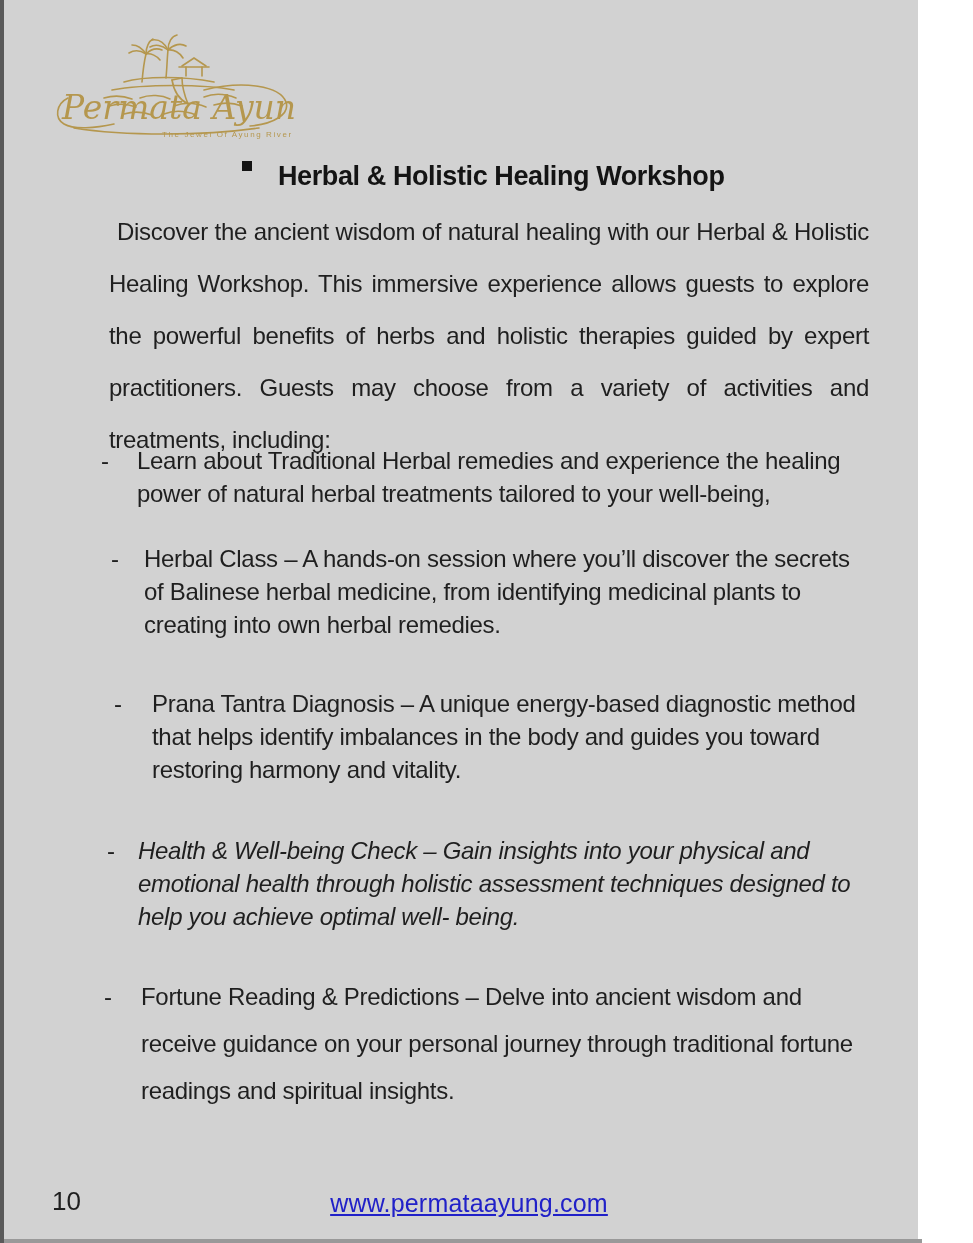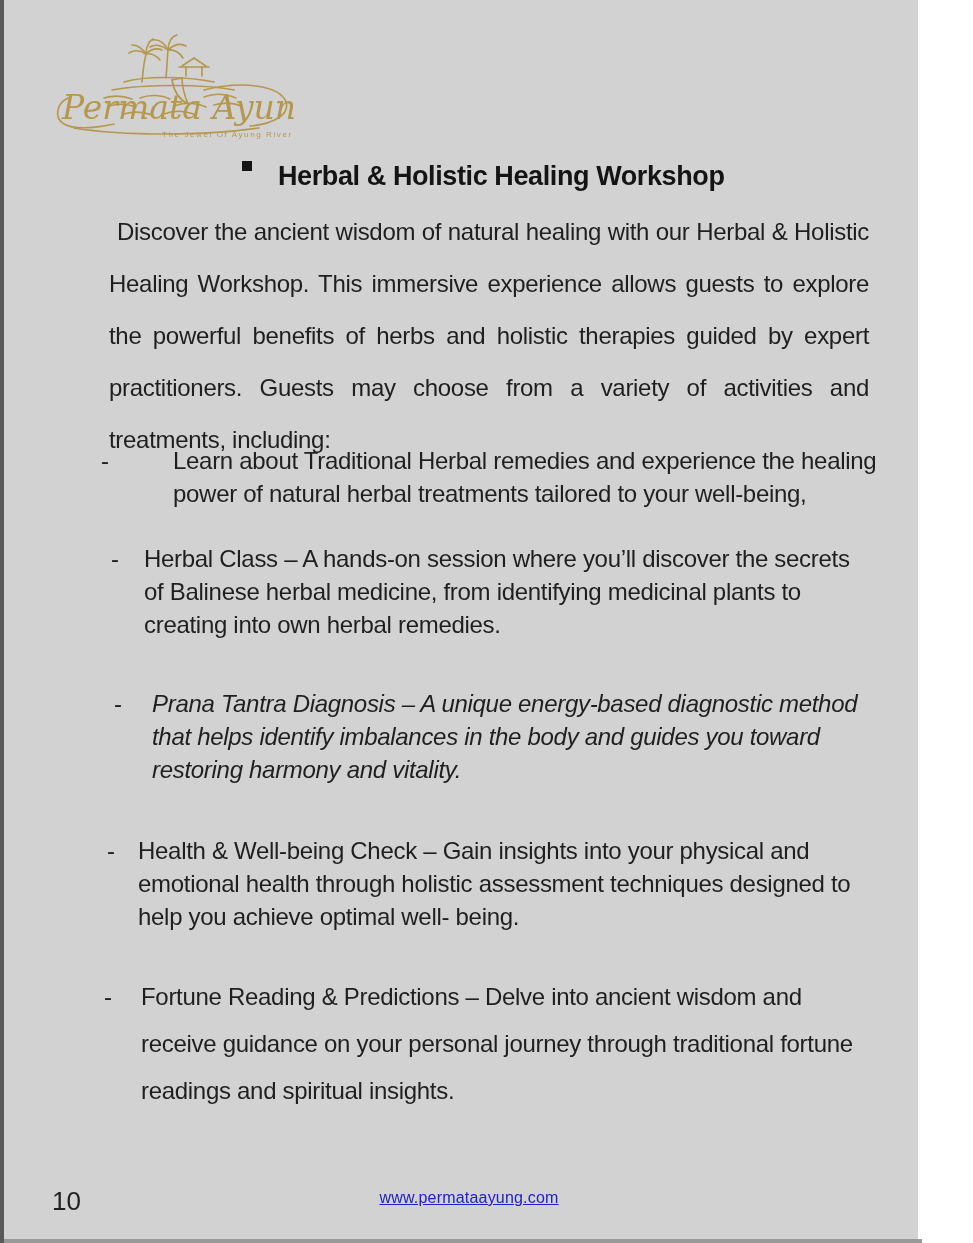--- a/index.html
+++ b/index.html
@@ -20,30 +20,30 @@
 
   
   .intro{position:absolute;left:105px;top:206px;width:760px;
          font-size:24px;line-height:52px;letter-spacing:-0.3px;color:#1f1f1f;
          text-align:justify;text-indent:8px;}
 
   
   .list{position:absolute;left:0;top:444px;width:918px;}
   .bullet-item{display:flex;font-size:24px;line-height:33px;letter-spacing:-0.3px;color:#1f1f1f;}
   .dash{flex:none;text-align:left;}
-  .i1{margin-left:97px;}  .i1 .dash{width:36px;}  .i1 .btext{width:724px;margin-left:36px;}
+  .i1{margin-left:97px;}  .i1 .dash{width:36px;}  .i1 .btext{width:724px;}
   .i2{margin-left:107px;margin-top:32px;} .i2 .dash{width:33px;} .i2 .btext{width:716px;}
-  .i3{margin-left:110px;margin-top:46px;} .i3 .dash{width:38px;} .i3 .btext{width:712px;font-style:italic;}
-  .i4{margin-left:103px;margin-top:48px;} .i4 .dash{width:31px;} .i4 .btext{width:740px;}
+  .i3{margin-left:110px;margin-top:46px;} .i3 .dash{width:38px;} .i3 .btext{width:712px;}
+  .i4{margin-left:103px;margin-top:48px;} .i4 .dash{width:31px;} .i4 .btext{width:740px;font-style:italic;}
   .i5{margin-left:100px;margin-top:40px;line-height:47px;} .i5 .dash{width:37px;} .i5 .btext{width:730px;}
 
   
   .page-number{position:absolute;left:28px;top:1186px;font-size:26px;color:#1f1f1f;margin-left:20px;}
   .footer-link-wrap{position:absolute;left:0;top:1189px;width:930px;text-align:center;}
-  .footer-link{font-size:16px;color:#2121c8;text-decoration:underline;letter-spacing:0.2px;}
+  .footer-link{font-size:25px;color:#2121c8;text-decoration:underline;letter-spacing:0.2px;}
 
   .gold{fill:none;stroke:#b5974e;stroke-width:1.6;stroke-linecap:round;}
 </style>
 </head>
 <body>
 
 <div class="page">
 
   <div class="logo">
     <svg width="240" height="122" viewBox="0 0 240 122">

